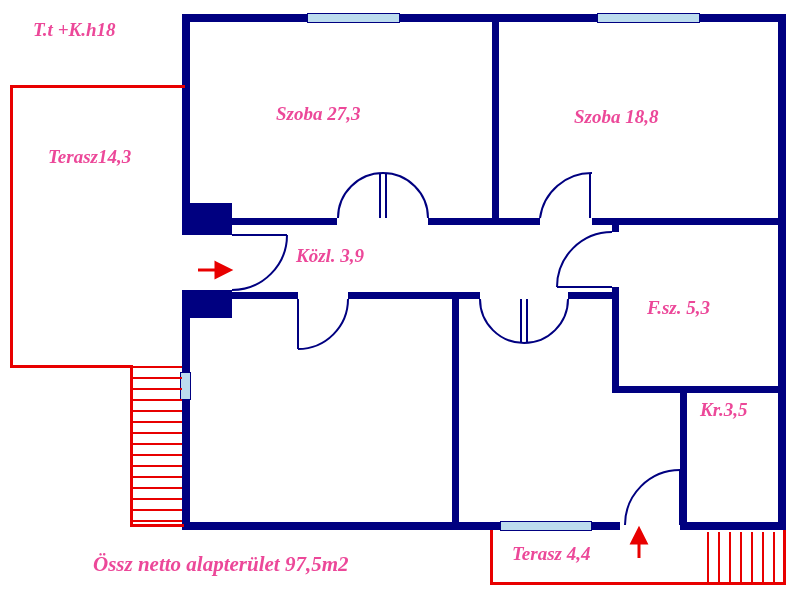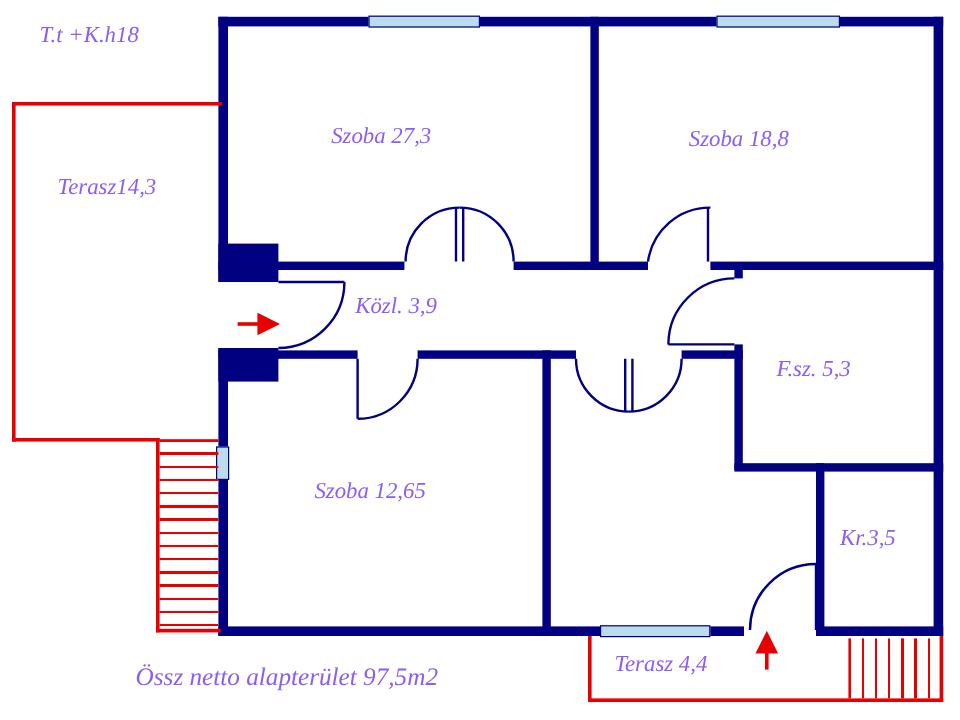--- a/index.html
+++ b/index.html
@@ -1,21 +1,21 @@
 <!DOCTYPE html>
 <html><head>
 <meta charset="utf-8">
 <style>
   html,body{margin:0;padding:0;background:#ffffff;}
   #plan{position:relative;width:800px;height:600px;background:#ffffff;overflow:hidden;
         font-family:"Liberation Serif",serif;}
   .wall{position:absolute;background:#000080;}
   .win{position:absolute;background:#bcdcee;border:1px solid #000080;box-sizing:border-box;}
   .red{position:absolute;background:#e80000;}
-  .lbl{position:absolute;color:#8b5cf6;font-style:italic;font-weight:normal;
+  .lbl{position:absolute;color:#ec4899;font-style:italic;font-weight:bold;
        font-size:19px;white-space:nowrap;}
   .lbl.big{font-size:21px;}
   .stairs-h{position:absolute;background:repeating-linear-gradient(180deg,#e80000 0 2px,transparent 2px 11px);}
   .stairs-v{position:absolute;background:repeating-linear-gradient(90deg,#e80000 0 2px,transparent 2px 11px);}
   svg.overlay{position:absolute;left:0;top:0;pointer-events:none;}
 </style>
 </head>
 <body>
 
 <div id="plan">
@@ -92,18 +92,17 @@
       <polygon points="632,543 639,529 646,543"></polygon>
     </g>
   </svg>
 
   <div class="lbl" style="left:33px;top:19px;">T.t +K.h18</div>
   <div class="lbl" style="left:48px;top:146px;">Terasz14,3</div>
   <div class="lbl" style="left:276px;top:103px;">Szoba 27,3</div>
   <div class="lbl" style="left:574px;top:106px;">Szoba 18,8</div>
   <div class="lbl" style="left:296px;top:245px;">Közl. 3,9</div>
   <div class="lbl" style="left:647px;top:297px;">F.sz. 5,3</div>
-  <div class="lbl" style="left:262px;top:399px;">Szoba 12,65</div>
-  <div class="lbl" style="left:700px;top:438px;text-align:right;">Kr.3,5</div>
+  <div class="lbl" style="left:700px;top:399px;text-align:right;">Kr.3,5</div>
   <div class="lbl" style="left:512px;top:543px;">Terasz 4,4</div>
-  <div class="lbl big" style="left:93px;top:552px;margin-left:20px;">Össz netto alapterület 97,5m2</div>
+  <div class="lbl big" style="left:93px;top:552px;">Össz netto alapterület 97,5m2</div>
 
 </div>
 
 </body></html>

